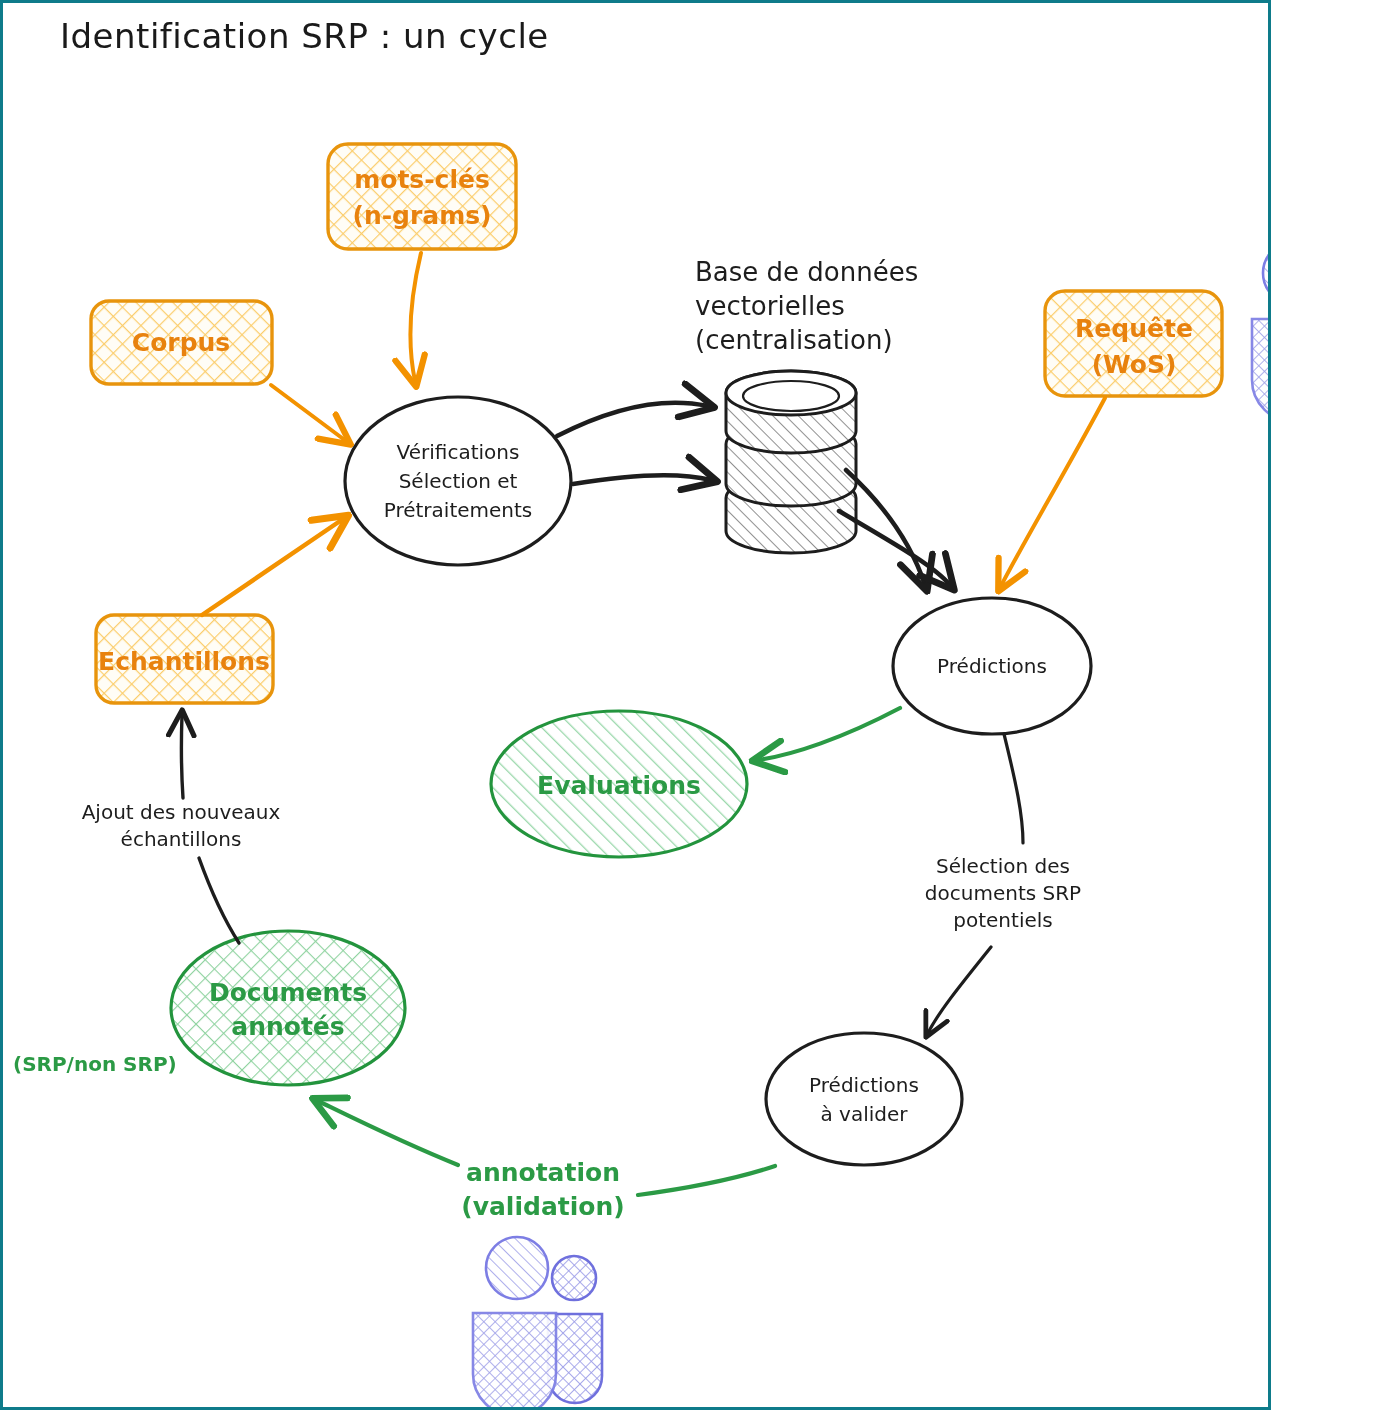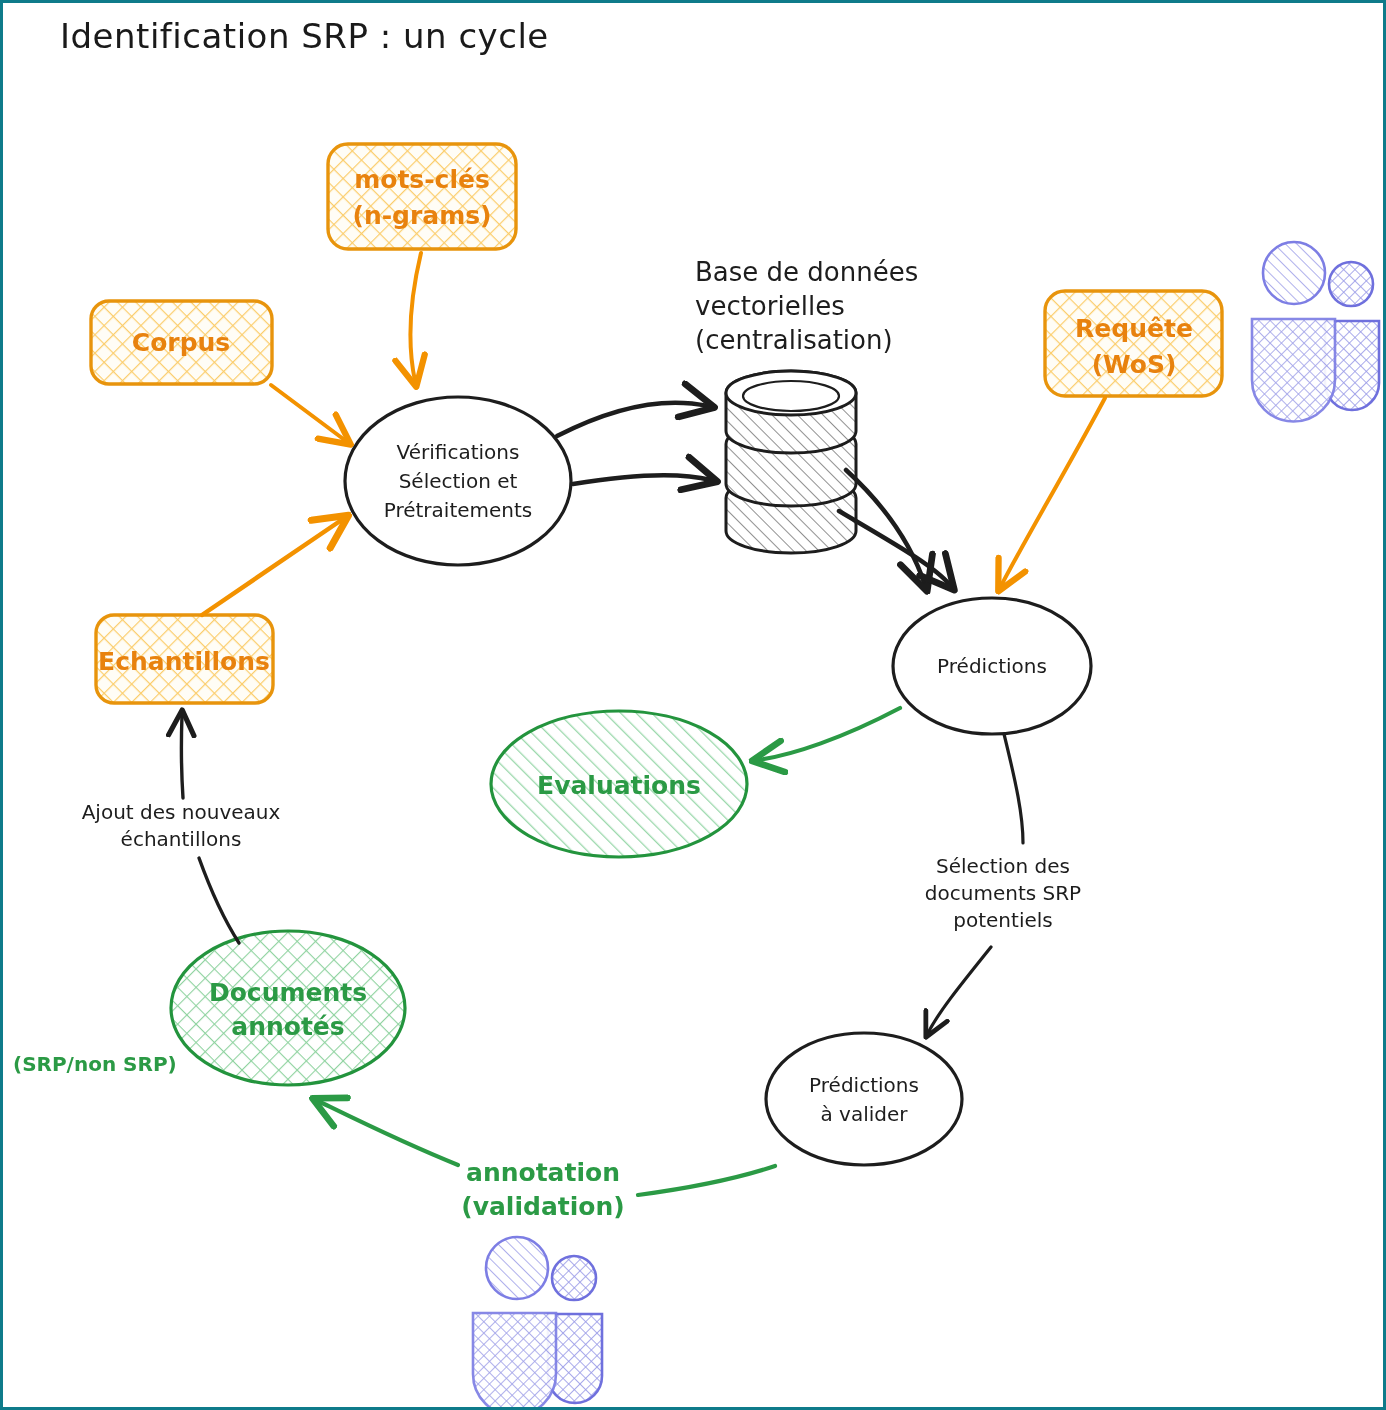--- a/index.html
+++ b/index.html
@@ -5,21 +5,21 @@
   html, body {
     margin: 0;
     padding: 0;
     background: #ffffff;
   }
   body {
     font-family: "DejaVu Sans", sans-serif;
   }
   #canvas {
     position: relative;
-    width: 1386px;
+    width: 1271px;
     height: 1410px;
     background: #ffffff;
     box-sizing: border-box;
     border: 3px solid #0e7b8a;
     overflow: hidden;
   }
   svg#diagram {
     position: absolute;
     left: 0;
     top: 0;

